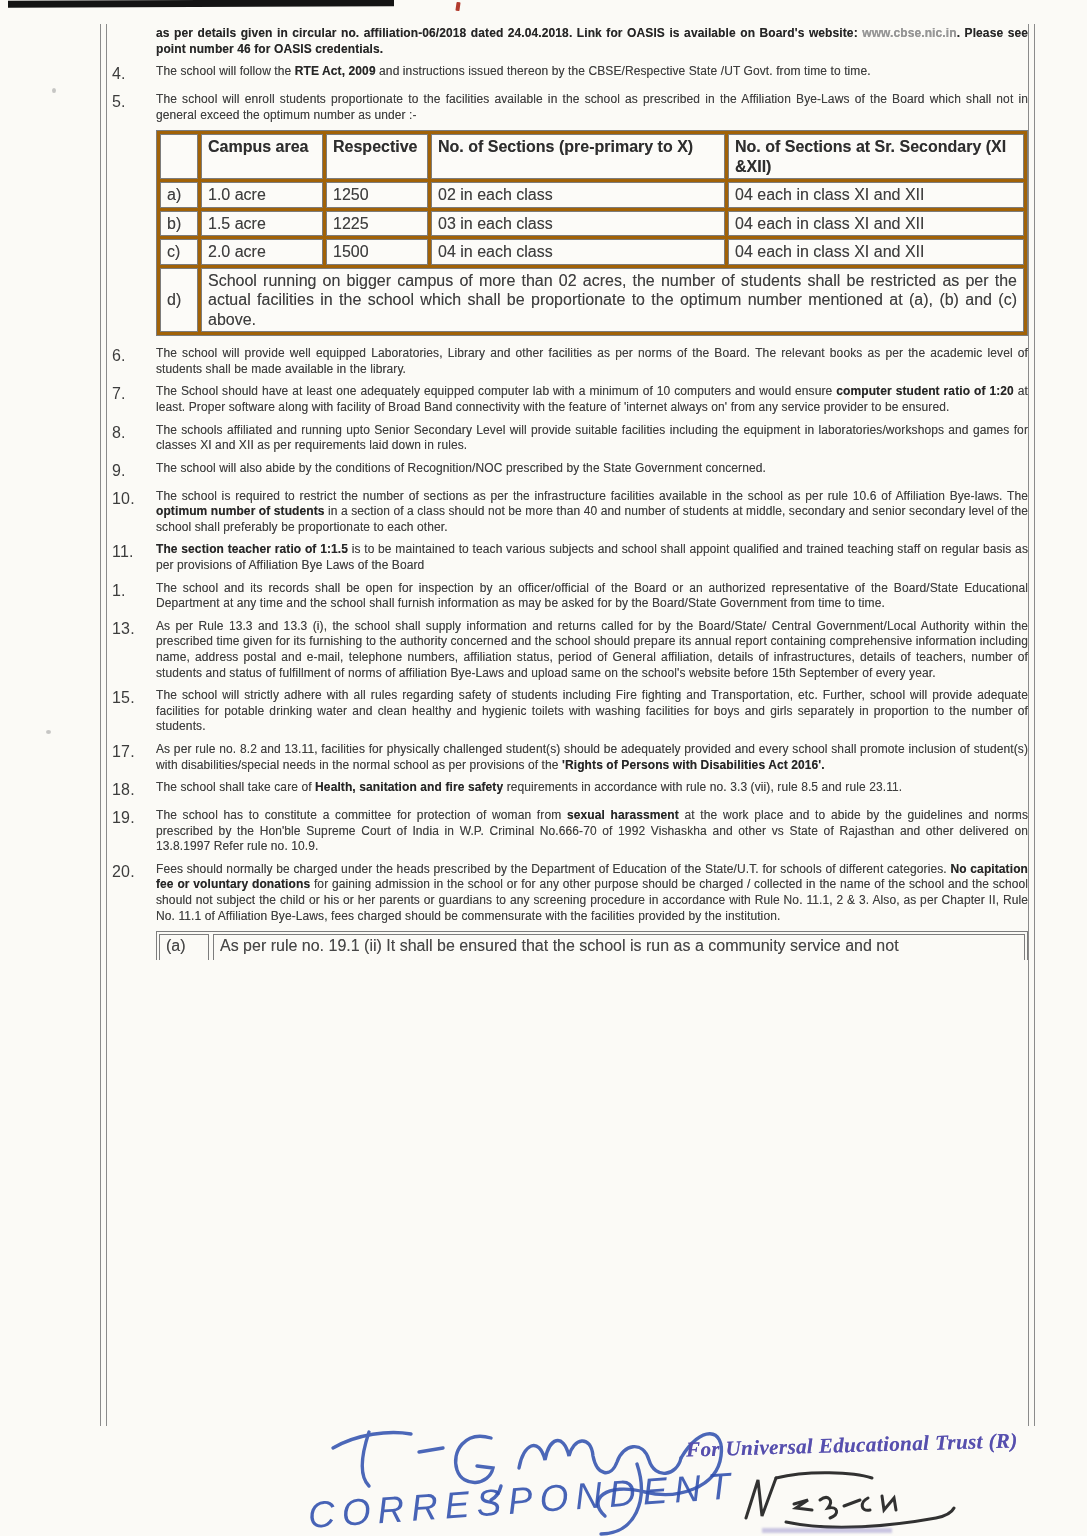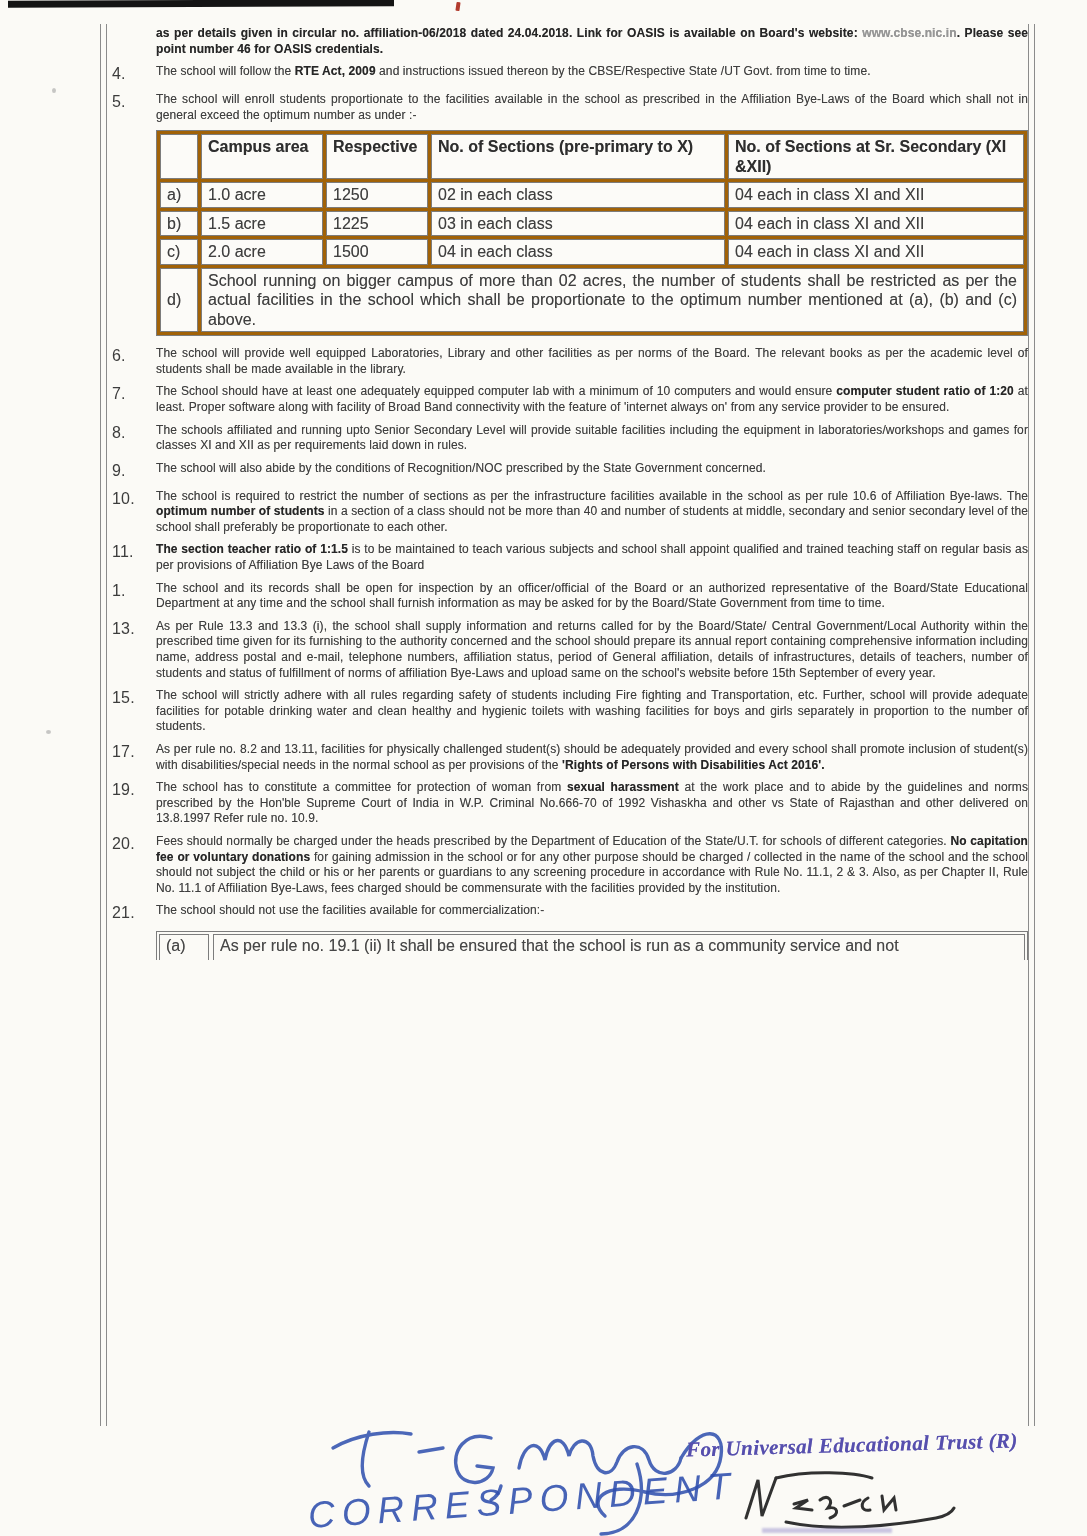--- a/index.html
+++ b/index.html
@@ -159,30 +159,30 @@
       </div>
       <div class="item">
         <div class="num">15.</div>
         <div class="body"><span>The school will strictly adhere with all rules regarding safety of students including Fire fighting and Transportation, etc. Further, school will provide adequate facilities for potable drinking water and clean healthy and hygienic toilets with washing facilities for boys and girls separately in proportion to the number of students.</span></div>
       </div>
       <div class="item">
         <div class="num">17.</div>
         <div class="body"><span>As per rule no. 8.2 and 13.11, facilities for physically challenged student(s) should be adequately provided and every school shall promote inclusion of student(s) with disabilities/special needs in the normal school as per provisions of the </span><span class="b">'Rights of Persons with Disabilities Act 2016'.</span></div>
       </div>
       <div class="item">
+        <div class="num">18.</div>
+        <div class="body"><span>The school shall take care of </span><span class="b">Health, sanitation and fire safety</span><span> requirements in accordance with rule no. 3.3 (vii), rule 8.5 and rule 23.11.</span></div>
+      </div>
+      <div class="item">
         <div class="num">19.</div>
         <div class="body"><span>The school has to constitute a committee for protection of woman from </span><span class="b">sexual harassment</span><span> at the work place and to abide by the guidelines and norms prescribed by the Hon'ble Supreme Court of India in W.P. Criminal No.666-70 of 1992 Vishaskha and other vs State of Rajasthan and other delivered on 13.8.1997 Refer rule no. 10.9.</span></div>
       </div>
       <div class="item">
         <div class="num">20.</div>
         <div class="body"><span>Fees should normally be charged under the heads prescribed by the Department of Education of the State/U.T. for schools of different categories. </span><span class="b">No capitation fee or voluntary donations</span><span> for gaining admission in the school or for any other purpose should be charged / collected in the name of the school and the school should not subject the child or his or her parents or guardians to any screening procedure in accordance with Rule No. 11.1, 2 &amp; 3. Also, as per Chapter II, Rule No. 11.1 of Affiliation Bye-Laws, fees charged should be commensurate with the facilities provided by the institution.</span></div>
-      </div>
-      <div class="item">
-        <div class="num">21.</div>
-        <div class="body"><span>The school should not use the facilities available for commercialization:-</span></div>
       </div>
     </div>
 
   <div class="subrow">
     <div class="cell lab">(a)</div>
     <div class="cell txt">As per rule no. 19.1 (ii) It shall be ensured that the school is run as a community service and not</div>
   </div>
 </div>
 
 <svg class="sig-blue" viewBox="0 0 430 130">

